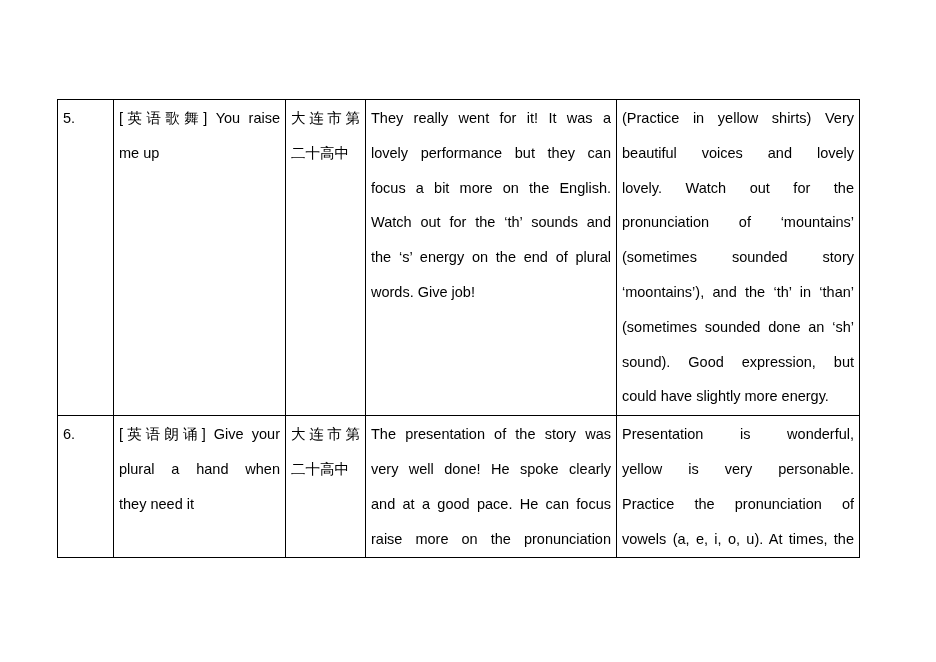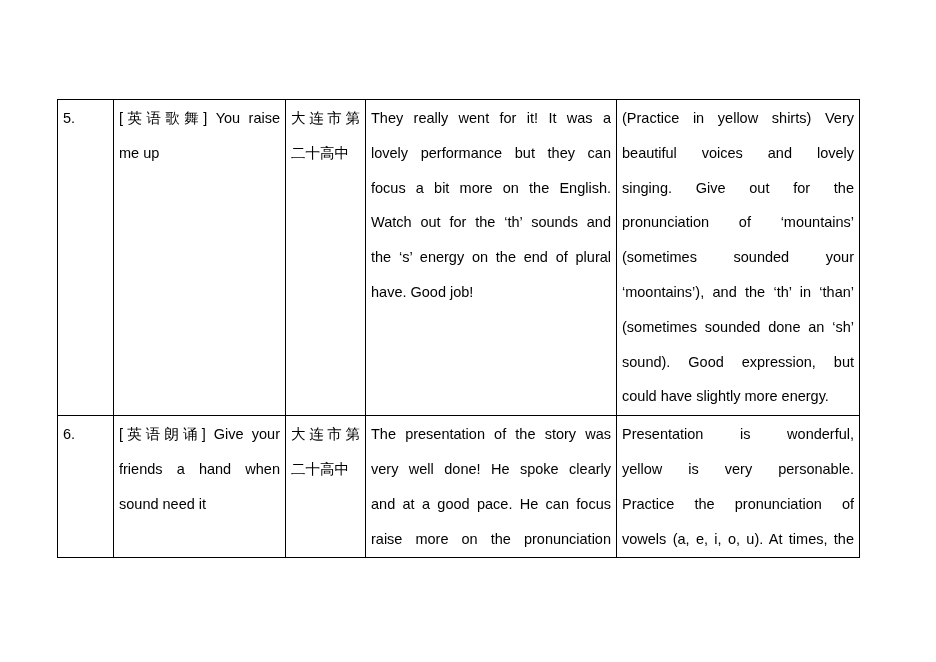--- a/index.html
+++ b/index.html
@@ -75,42 +75,42 @@
         <td class="cell">
             <div class="line">大连市第</div>
             <div class="line last">二十高中</div>
           </td>
         <td class="cell">
             <div class="line">They really went for it! It was a</div>
             <div class="line">lovely performance but they can</div>
             <div class="line">focus a bit more on the English.</div>
             <div class="line">Watch out for the ‘th’ sounds and</div>
             <div class="line">the ‘s’ energy on the end of plural</div>
-            <div class="line last">have. Good job!</div>
+            <div class="line last">words. Give job!</div>
           </td>
         <td class="cell">
             <div class="line">(Practice in yellow shirts) Very</div>
             <div class="line">beautiful voices and lovely</div>
-            <div class="line">singing. Give out for the</div>
+            <div class="line">lovely. Watch out for the</div>
             <div class="line">pronunciation of ‘mountains’</div>
-            <div class="line">(sometimes sounded your</div>
+            <div class="line">(sometimes sounded story</div>
             <div class="line">‘moontains’), and the ‘th’ in ‘than’</div>
             <div class="line">(sometimes sounded done an ‘sh’</div>
             <div class="line">sound). Good expression, but</div>
             <div class="line last">could have slightly more energy.</div>
           </td>
       </tr>
       <tr class="row-6">
         <td class="cell">
             <div class="line last">6.</div>
           </td>
         <td class="cell">
             <div class="line">[英语朗诵] Give your</div>
-            <div class="line">friends a hand when</div>
-            <div class="line last">sound need it</div>
+            <div class="line">plural a hand when</div>
+            <div class="line last">they need it</div>
           </td>
         <td class="cell">
             <div class="line">大连市第</div>
             <div class="line last">二十高中</div>
           </td>
         <td class="cell">
             <div class="line">The presentation of the story was</div>
             <div class="line">very well done! He spoke clearly</div>
             <div class="line">and at a good pace. He can focus</div>
             <div class="line">raise more on the pronunciation</div>

